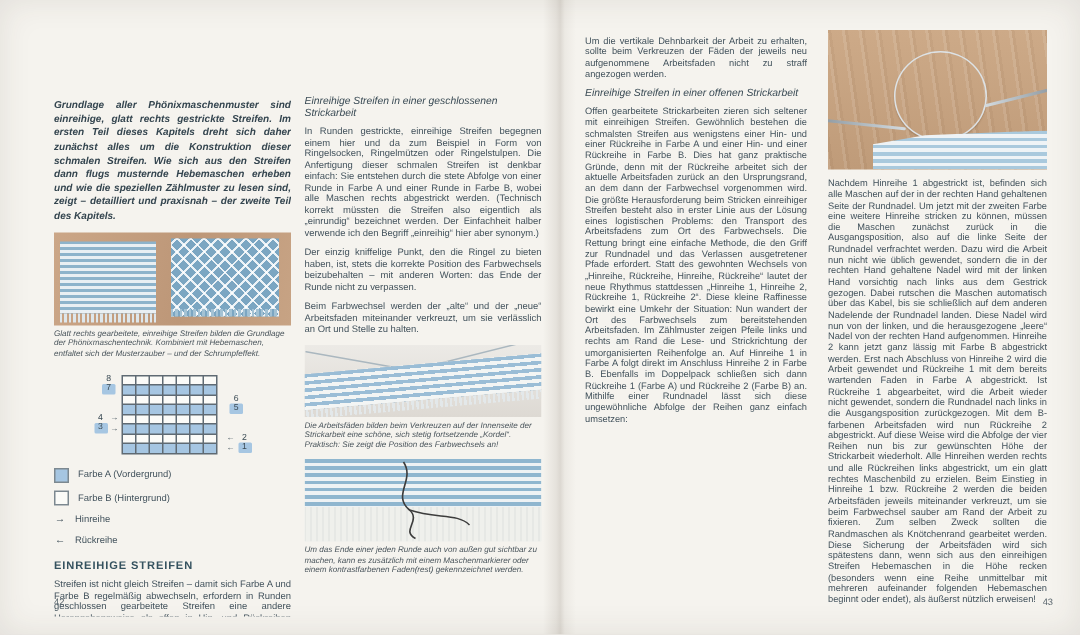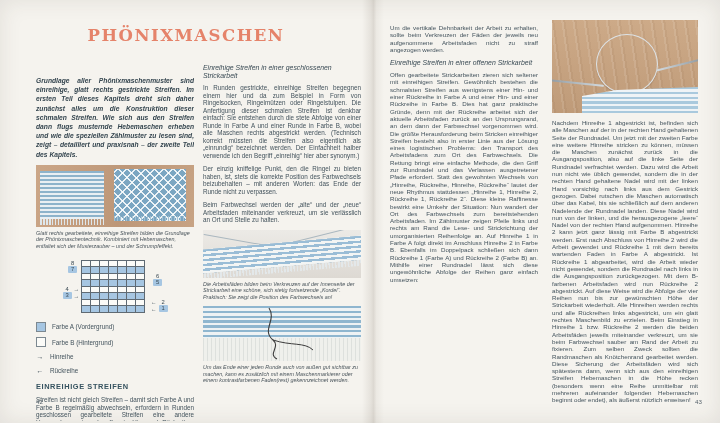--- a/index.html
+++ b/index.html
@@ -5,21 +5,21 @@
   html,body{margin:0;padding:0;background:#e8e6e1;}
   .spread{position:relative;width:720px;height:423px;background:#f5f3ee;overflow:hidden;
           font-family:"Liberation Sans",sans-serif;color:#42525c;
           box-shadow:inset 0 0 22px rgba(60,50,40,.10);}
   .spine{position:absolute;left:362px;top:0;width:22px;height:100%;
          background:linear-gradient(90deg,rgba(90,75,60,0) 0%,rgba(90,75,60,.10) 40%,rgba(90,75,60,.16) 52%,rgba(90,75,60,.06) 66%,rgba(90,75,60,0) 100%);}
   .page-title{position:absolute;left:0;top:26px;width:372px;text-align:center;
               font-family:"DejaVu Serif",serif;font-weight:bold;font-size:16.5px;
               letter-spacing:1.5px;color:#e5836a;}
   .col{position:absolute;overflow:hidden;}
-  .col-l1{left:36px;top:76px;width:158px;height:345px;}
+  .col-l1{left:36px;top:66px;width:158px;height:345px;}
   .col-l2{left:203px;top:64px;width:158px;height:330px;}
   .col-r1{left:390px;top:24px;width:148px;height:330px;}
   .col-r2{left:552px;top:20px;width:146px;height:390px;}
   p{margin:0 0 6px 0;}
   .body{font-size:6.3px;line-height:7.5px;text-align:justify;hyphens:auto;}
   .body-sm{font-size:6.2px;line-height:7.3px;text-align:justify;hyphens:auto;}
   .intro{font-size:6.7px;line-height:9.2px;font-style:italic;font-weight:bold;
          color:#34454f;text-align:justify;hyphens:auto;}
   .subhead{font-size:6.9px;line-height:8px;font-style:italic;color:#3a4b55;margin:0 0 4px 0;}
   .caption{font-size:5.4px;line-height:6.6px;font-style:italic;color:#4a555c;margin:3px 0 6px 0;}
@@ -92,21 +92,20 @@
               font-size:7px;color:#3a4a54;flex:0 0 auto;}
   .sym-square-a{background:#a6c6e2;border:.5px solid #7c8890;}
   .sym-square-b{background:#fbfbf8;border:.5px solid #7c8890;}
   .legend-label{font-size:6.3px;color:#42525c;}
 </style>
 </head>
 <body>
 
 <div class="spread">
 
-  <div class="page-title">PHÖNIXMASCHEN</div>
 
   <div class="col col-l1">
     <p class="intro">Grundlage aller Phönixmaschenmuster sind einreihige, glatt rechts gestrickte Streifen. Im ersten Teil dieses Kapitels dreht sich daher zunächst alles um die Konstruktion dieser schmalen Streifen. Wie sich aus den Streifen dann flugs musternde Hebemaschen erheben und wie die speziellen Zählmuster zu lesen sind, zeigt – detailliert und praxisnah – der zweite Teil des Kapitels.</p>
 
     <div class="photo photo-l1">
       <div class="swatch-stripes"></div>
       <div class="swatch-diamond"></div>
     </div>
     <p class="caption">Glatt rechts gearbeitete, einreihige Streifen bilden die Grundlage der Phönixmaschentechnik. Kombiniert mit Hebemaschen, entfaltet sich der Musterzauber – und der Schrumpfeffekt.</p>
 

